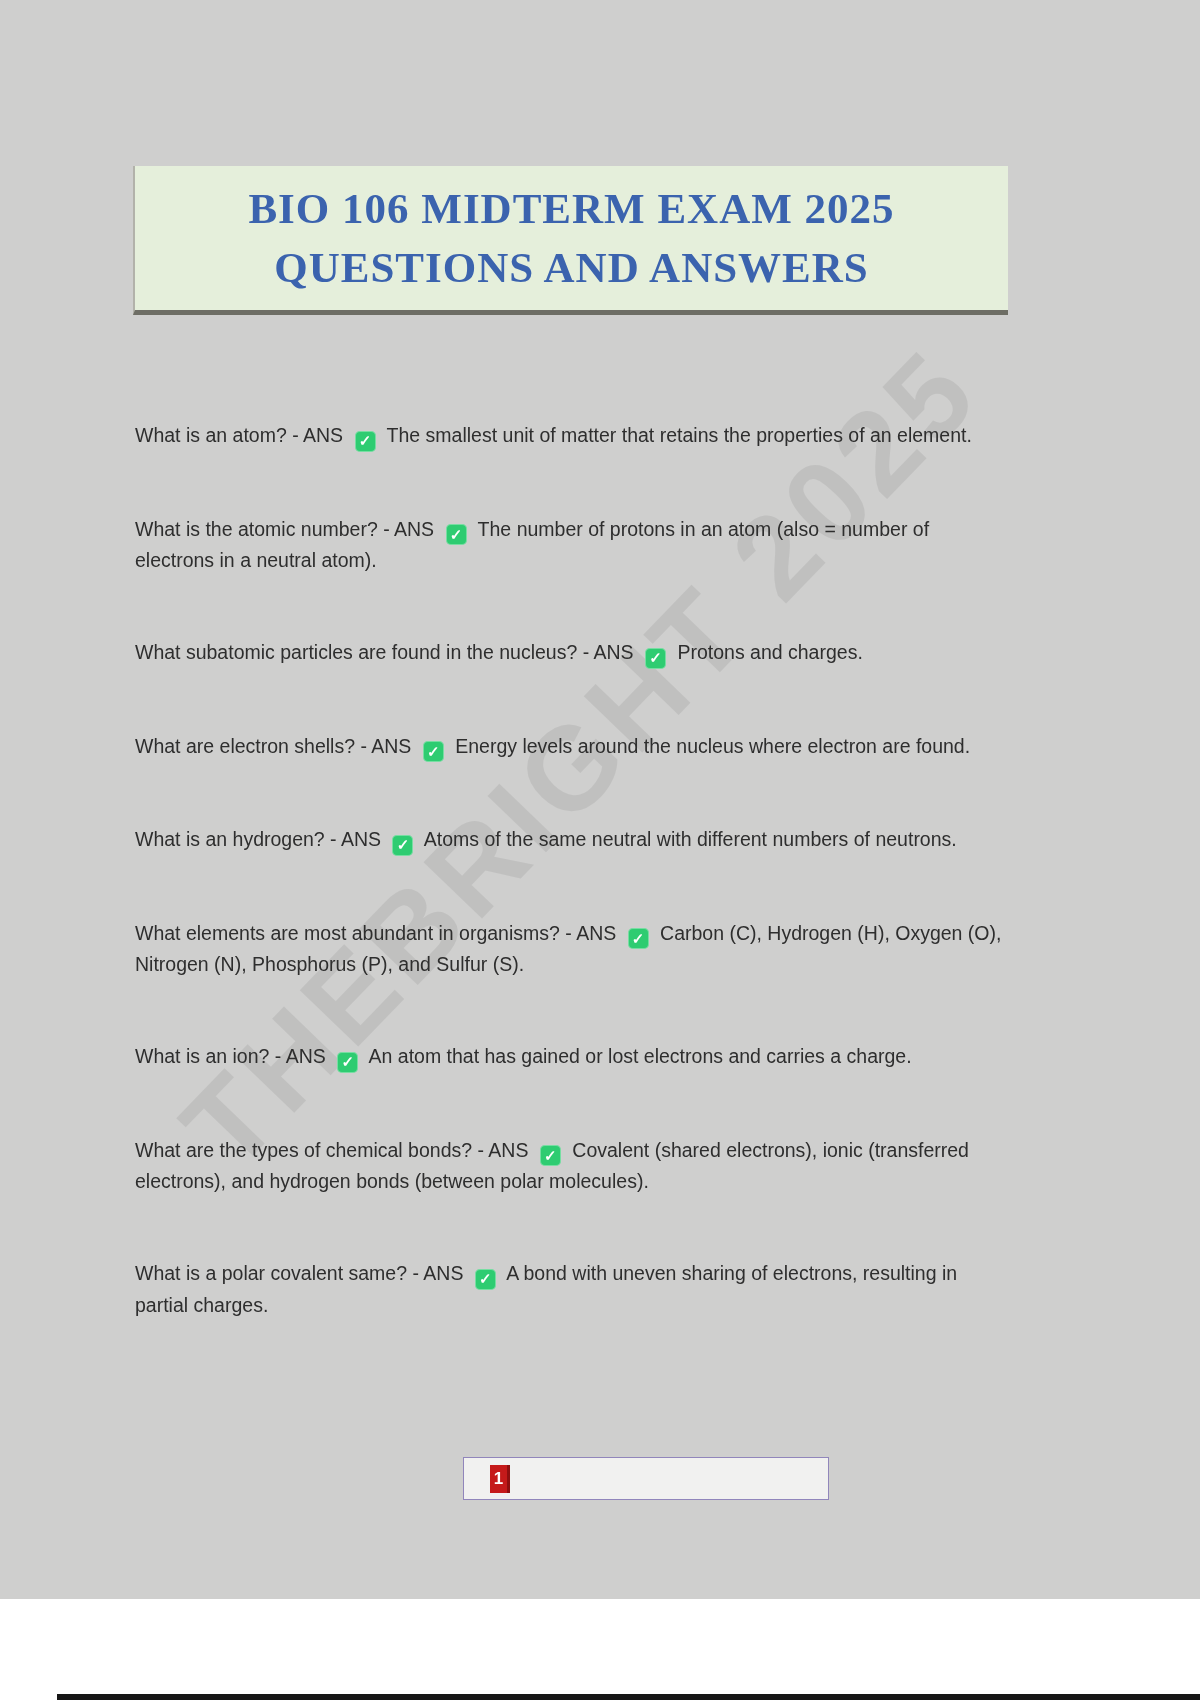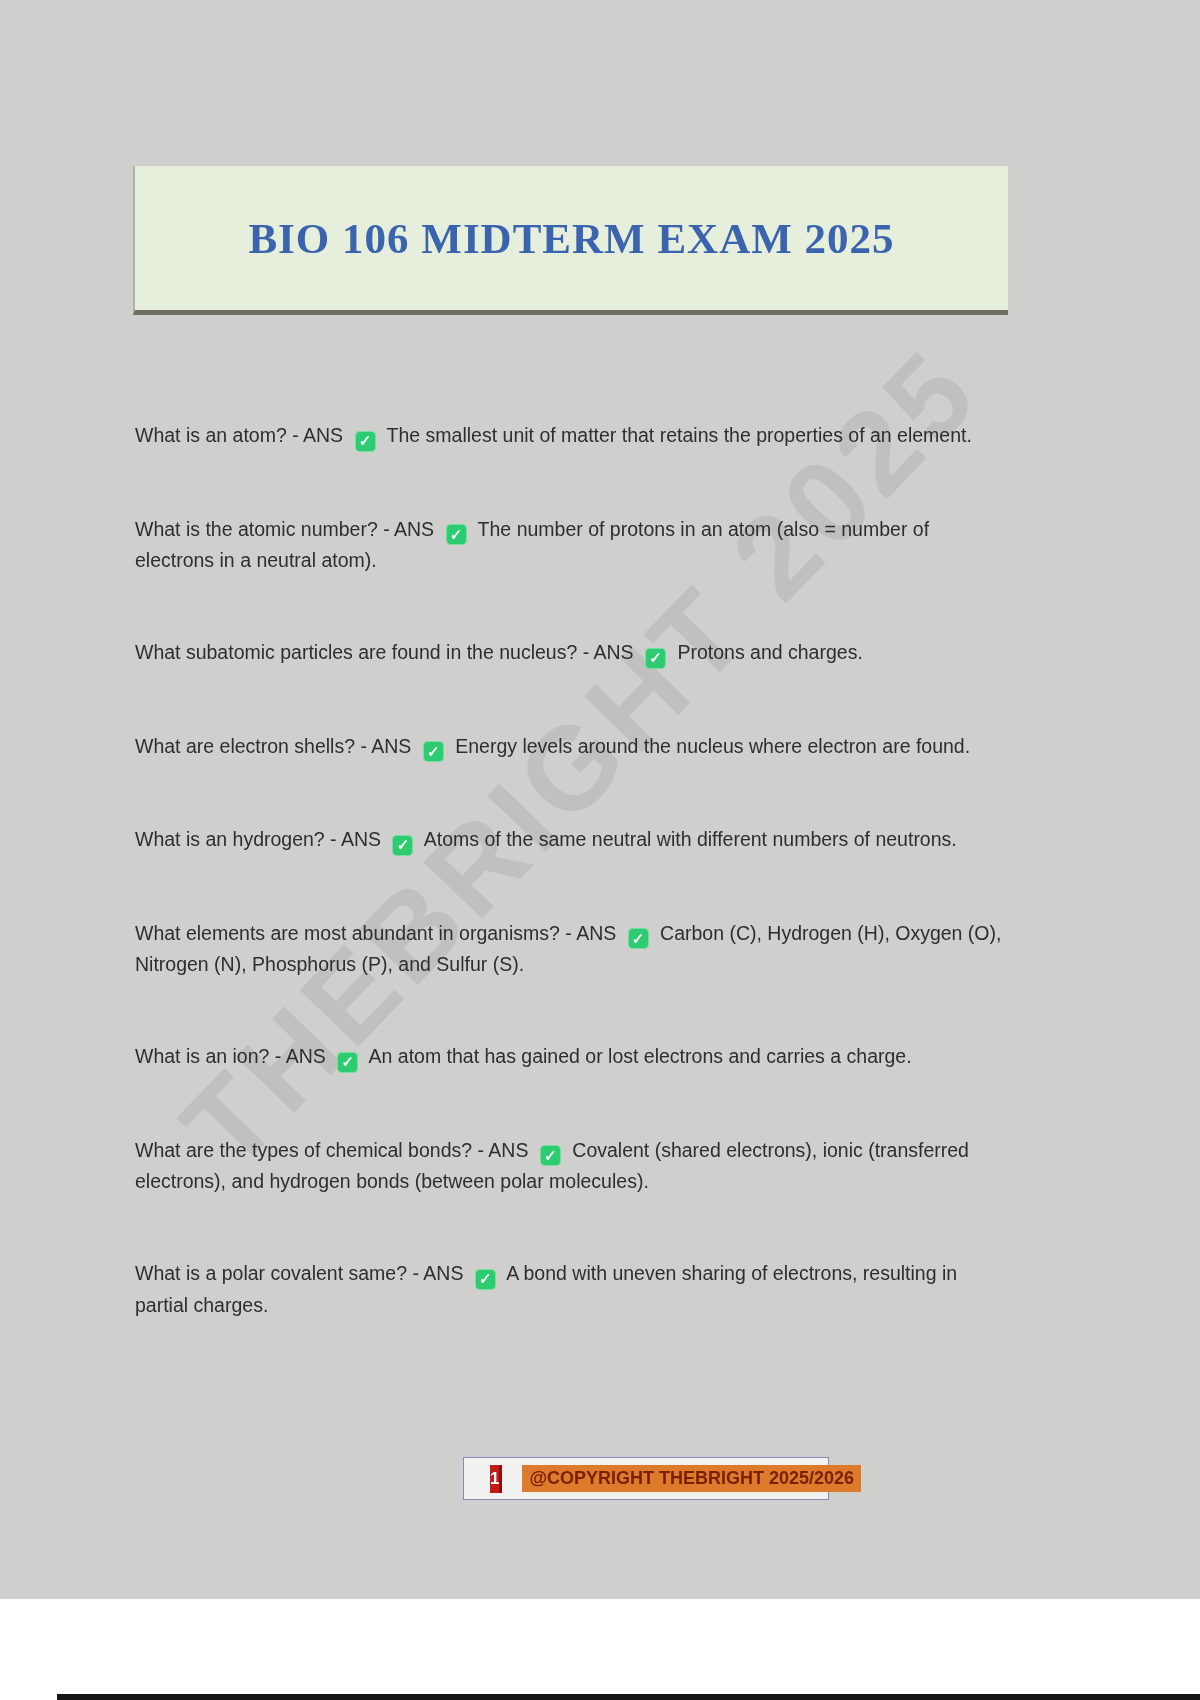--- a/index.html
+++ b/index.html
@@ -72,20 +72,21 @@
     background:#161616;
   }
 </style>
 </head>
 <body>
 
 <div class="page">
 
   <div class="title-box">
     <div class="title-line">BIO 106 MIDTERM EXAM 2025</div>
+    <div class="title-line">QUESTIONS AND ANSWERS</div>
   </div>
 
   <div class="watermark">THEBRIGHT 2025</div>
 
   <div class="qa-list">
   <div class="qa-item"><span>What is an atom? - ANS </span><span class="check">✓</span><span> The smallest unit of matter that retains the properties of an element.</span></div>
 
   <div class="qa-item"><span>What is the atomic number? - ANS </span><span class="check">✓</span><span> The number of protons in an atom (also = number of electrons in a neutral atom).</span></div>
 
   <div class="qa-item"><span>What subatomic particles are found in the nucleus? - ANS </span><span class="check">✓</span><span> Protons and charges.</span></div>
@@ -98,18 +99,17 @@
 
   <div class="qa-item"><span>What is an ion? - ANS </span><span class="check">✓</span><span> An atom that has gained or lost electrons and carries a charge.</span></div>
 
   <div class="qa-item"><span>What are the types of chemical bonds? - ANS </span><span class="check">✓</span><span> Covalent (shared electrons), ionic (transferred electrons), and hydrogen bonds (between polar molecules).</span></div>
 
   <div class="qa-item"><span>What is a polar covalent same? - ANS </span><span class="check">✓</span><span> A bond with uneven sharing of electrons, resulting in partial charges.</span></div>
 </div>
 
   <div class="footer-box">
     <div class="page-num">1</div>
-    <div class="copyright">@COPYRIGHT THEBRIGHT 2025/2026</div>
   </div>
 
 </div>
 
 <div class="bottom-bar"></div>
 
 </body></html>

